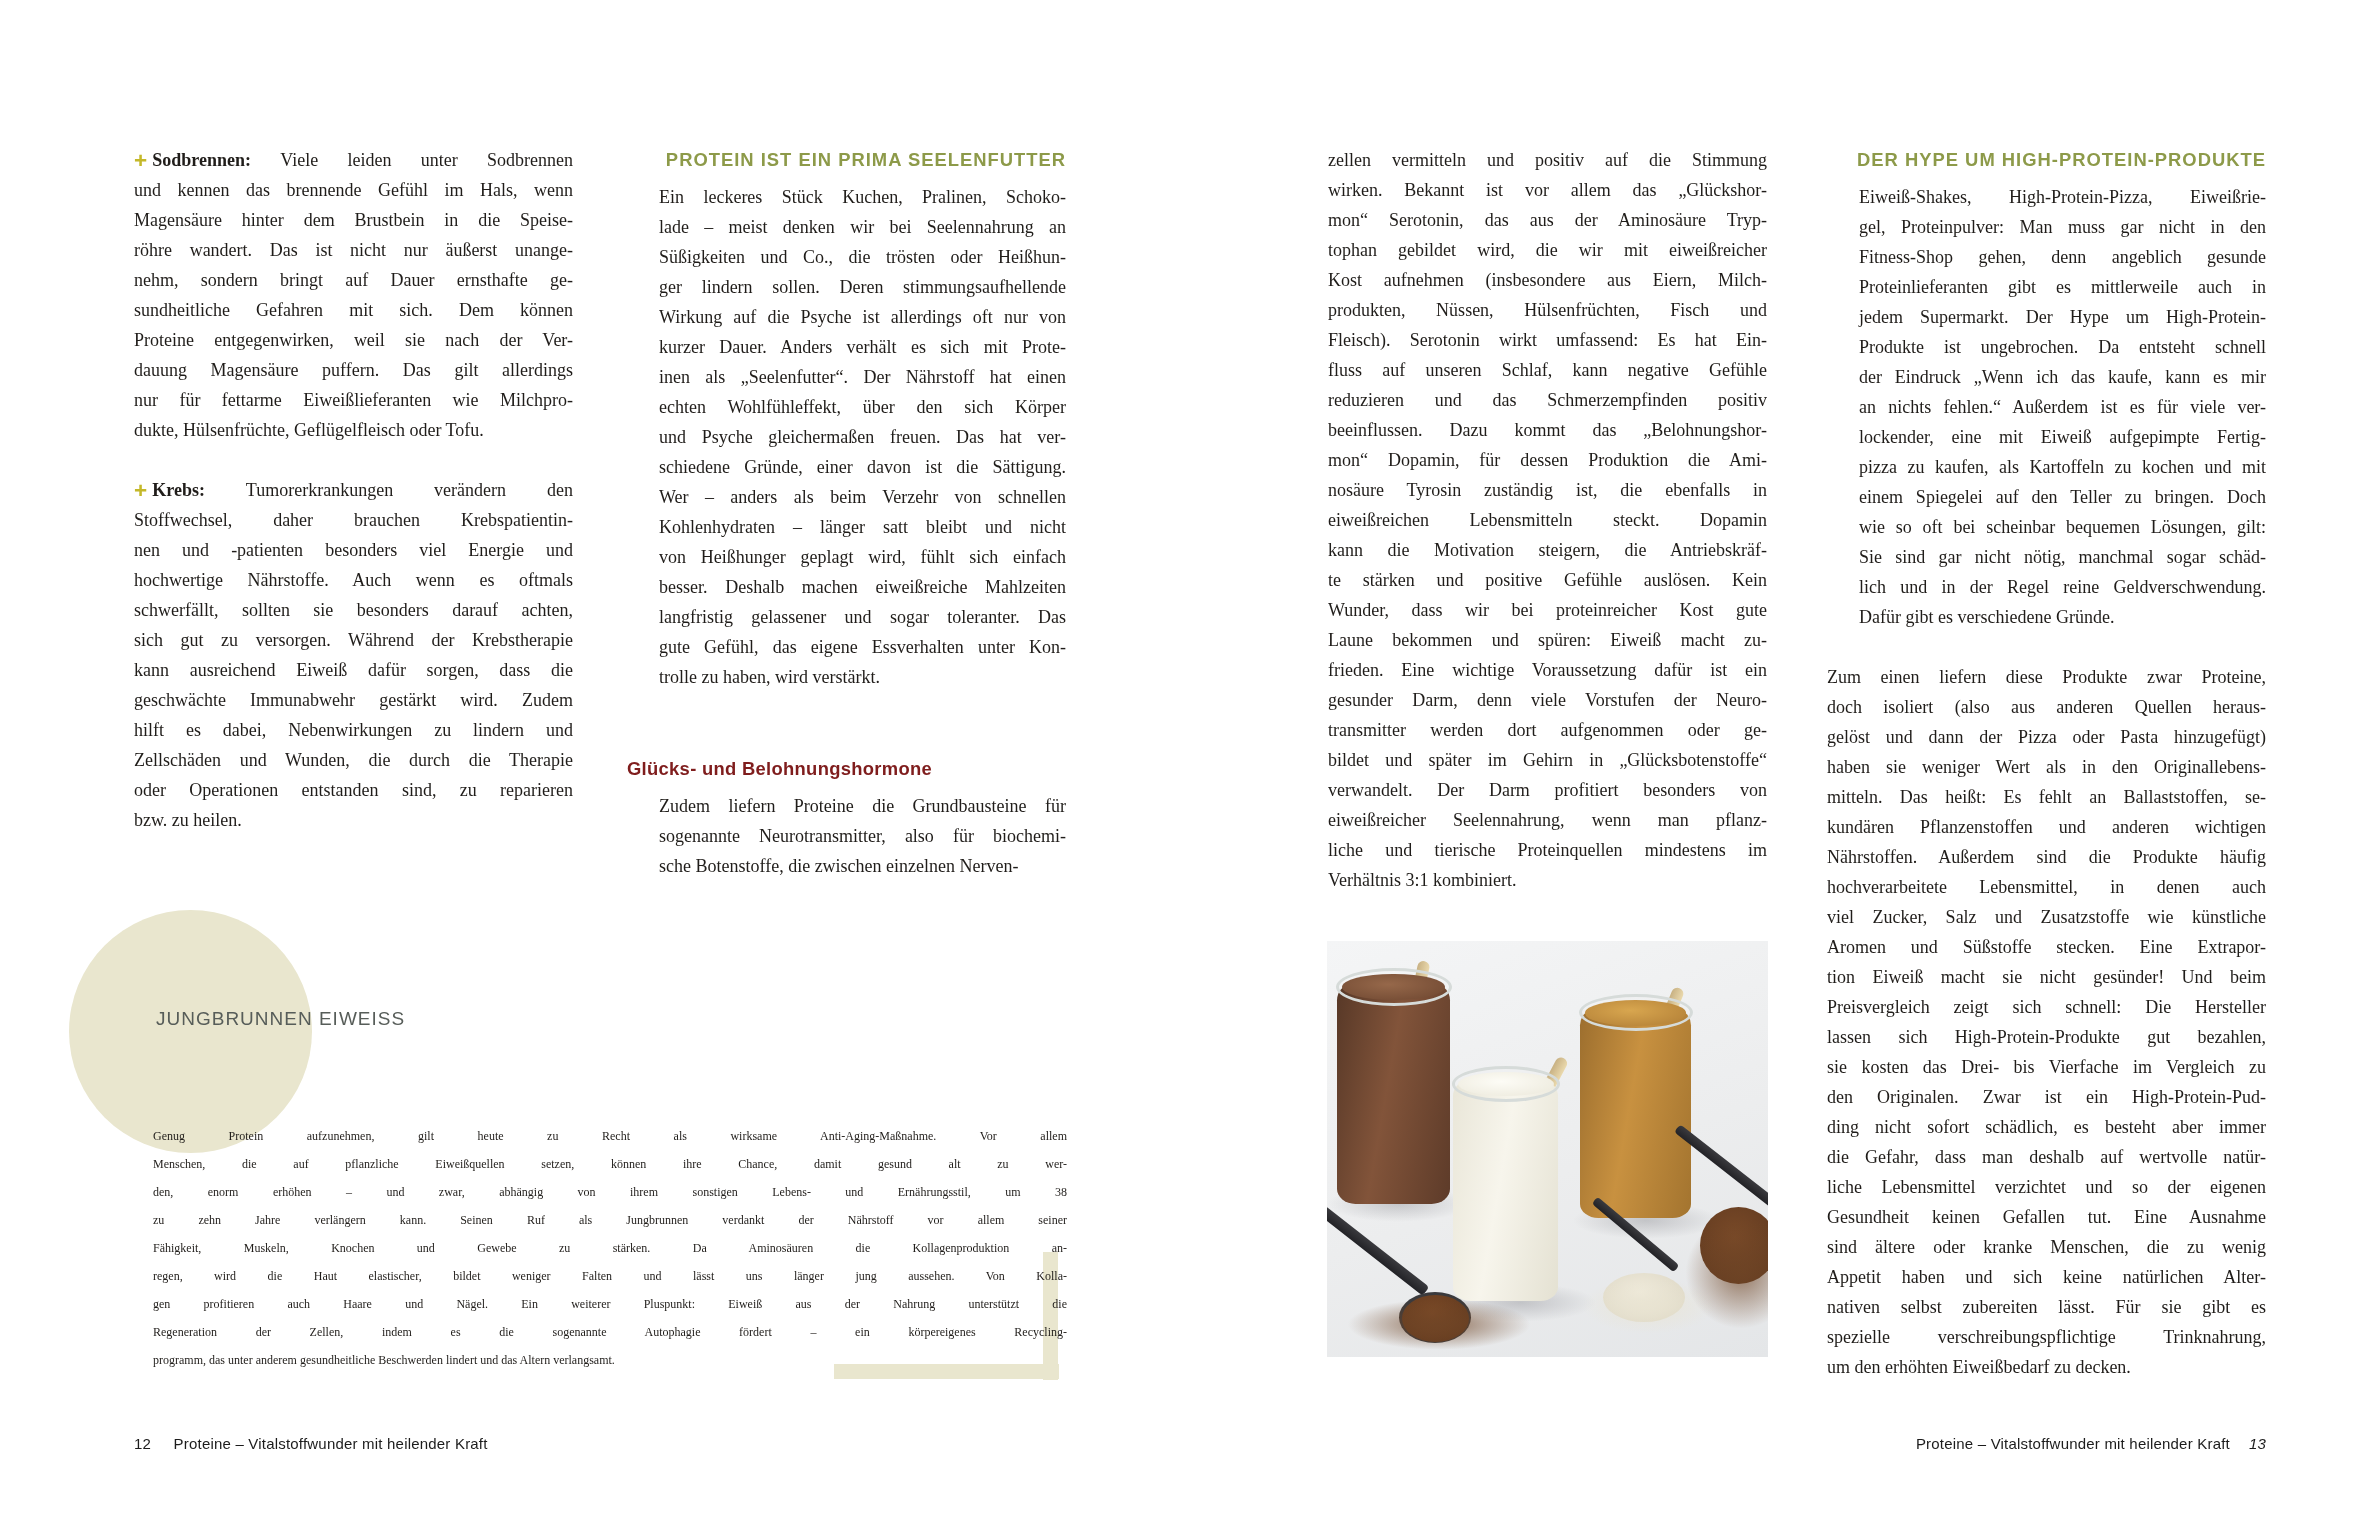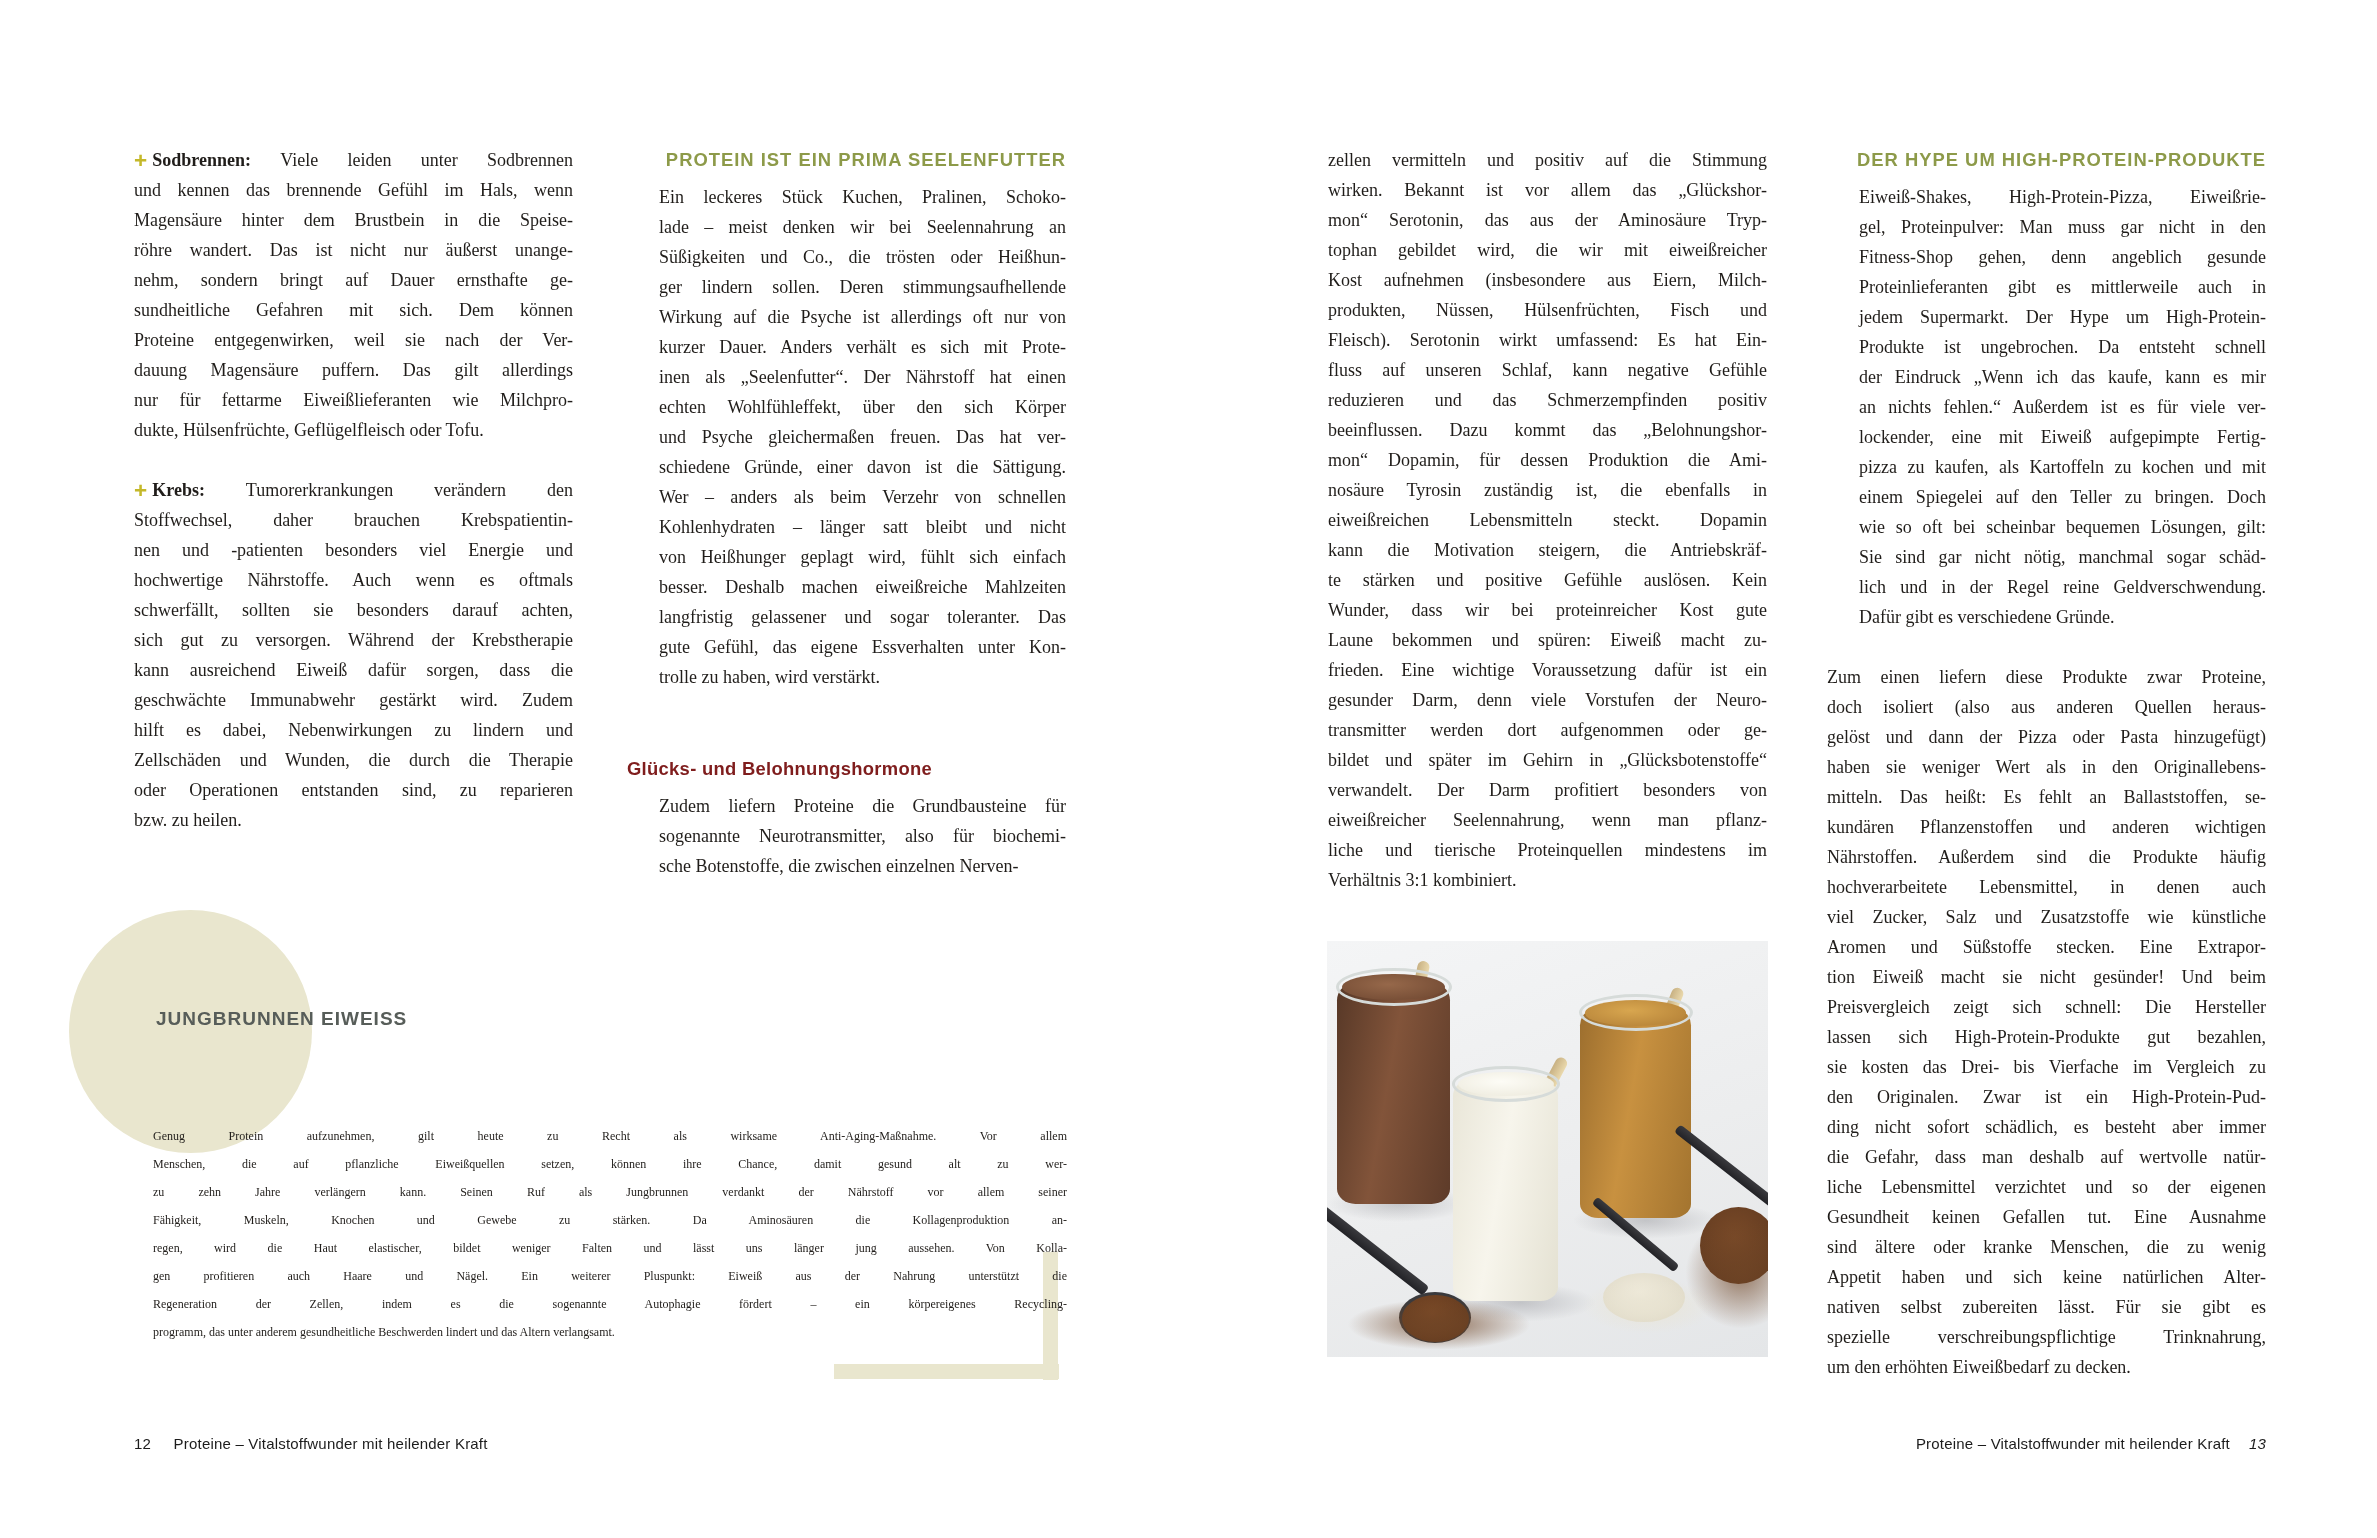--- a/index.html
+++ b/index.html
@@ -22,21 +22,21 @@
            color:#8d9a49;letter-spacing:1px;text-align:right;}
   .subhead{font-family:"Liberation Sans",sans-serif;font-weight:700;font-size:18.4px;line-height:30px;
            color:#7f1d1d;letter-spacing:0.3px;margin-top:62px;}
   .body-after-head{margin-top:7.2px;margin-left:32px;}
   .para-gap{margin-top:30px;}
   .plus{font-family:"Liberation Sans",sans-serif;font-weight:900;font-size:22.5px;line-height:1;
         color:#c4b82a;margin-right:5.1px;vertical-align:-1.5px;}
   b.lead{font-weight:700;}
   
   .box-h{position:absolute;left:156px;top:1009px;font-family:"Liberation Sans",sans-serif;
-         font-weight:700;font-size:19px;line-height:20.4px;color:#575d59;letter-spacing:1px;}
+         font-weight:400;font-size:19px;line-height:20.4px;color:#575d59;letter-spacing:1px;}
   .box-body{position:absolute;left:153px;top:1122px;width:914px;font-size:12px;}
   .box-body .tl{line-height:28px;}
   
   .footer{position:absolute;top:1433px;font-family:"Liberation Sans",sans-serif;font-size:15px;
           line-height:22.5px;color:#1c1c1c;letter-spacing:0.2px;}
   #footerL{left:134px;}
   #footerR{right:111px;text-align:right;}
   #footerL .pagenum{margin-right:22.5px;}
   #footerR .pagenum{margin-left:19px;font-style:italic;}
   
@@ -190,20 +190,21 @@
         <div class="tl">nativen selbst zubereiten lässt. Für sie gibt es</div>
         <div class="tl">spezielle verschreibungspflichtige Trinknahrung,</div>
         <div class="tl tl-last">um den erhöhten Eiweißbedarf zu decken.</div>
       </div>
   </div>
 
   <div class="box-h">JUNGBRUNNEN EIWEISS</div>
   <div class="box-body">
       <div class="tl">Genug Protein aufzunehmen, gilt heute zu Recht als wirksame Anti-Aging-Maßnahme. Vor allem</div>
       <div class="tl">Menschen, die auf pflanzliche Eiweißquellen setzen, können ihre Chance, damit gesund alt zu wer-</div>
+      <div class="tl">den, enorm erhöhen – und zwar, abhängig von ihrem sonstigen Lebens- und Ernährungsstil, um 38</div>
       <div class="tl">zu zehn Jahre verlängern kann. Seinen Ruf als Jungbrunnen verdankt der Nährstoff vor allem seiner</div>
       <div class="tl">Fähigkeit, Muskeln, Knochen und Gewebe zu stärken. Da Aminosäuren die Kollagenproduktion an-</div>
       <div class="tl">regen, wird die Haut elastischer, bildet weniger Falten und lässt uns länger jung aussehen. Von Kolla-</div>
       <div class="tl">gen profitieren auch Haare und Nägel. Ein weiterer Pluspunkt: Eiweiß aus der Nahrung unterstützt die</div>
       <div class="tl">Regeneration der Zellen, indem es die sogenannte Autophagie fördert – ein körpereigenes Recycling-</div>
       <div class="tl tl-last">programm, das unter anderem gesundheitliche Beschwerden lindert und das Altern verlangsamt.</div>
     </div>
 
   <figure id="photo">
     <div class="gshadow" style="left:0px;top:245px;width:143px;height:36px;"></div>

